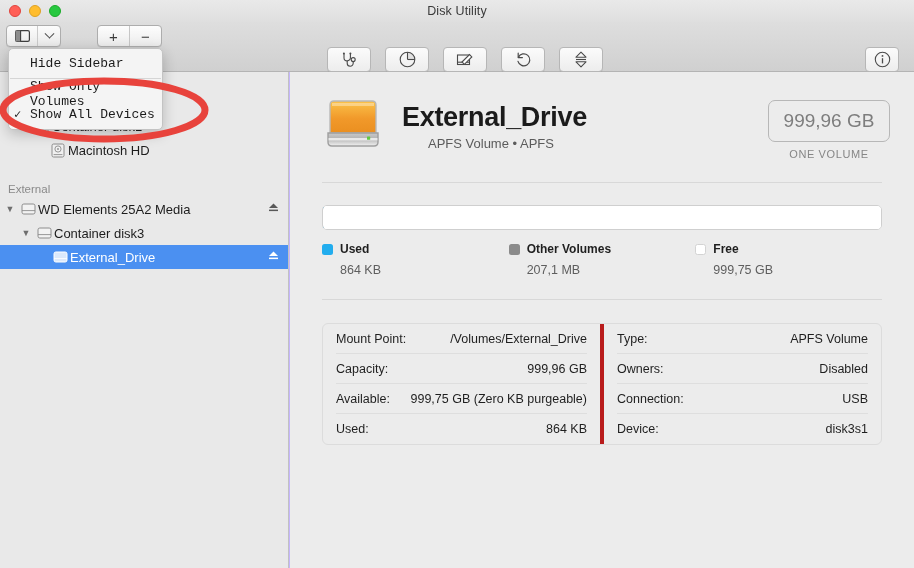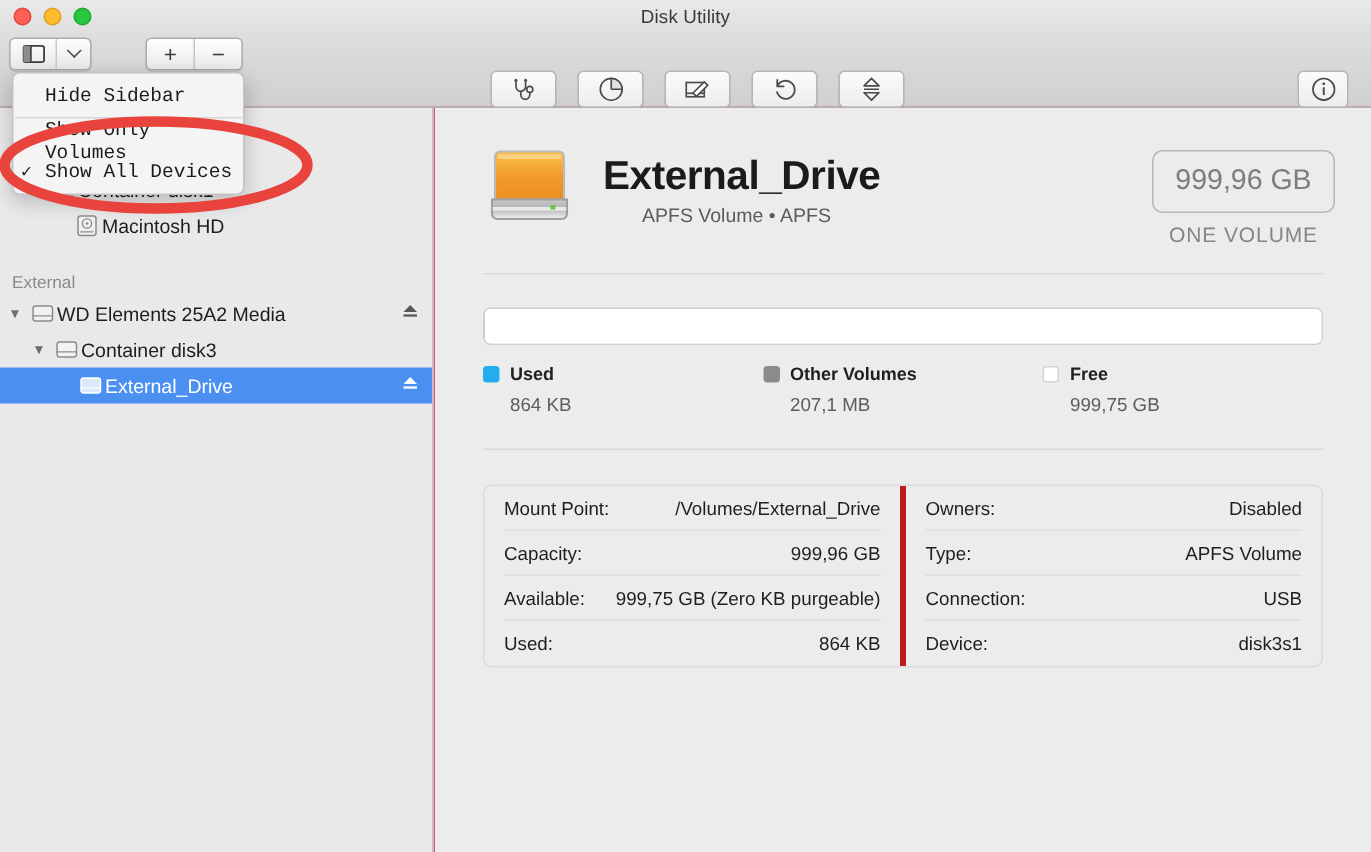--- a/index.html
+++ b/index.html
@@ -5,21 +5,21 @@
   * { box-sizing: border-box; margin: 0; padding: 0; }
   html, body {
     width: 914px; height: 568px;
     font-family: "Liberation Sans", sans-serif;
     overflow: hidden;
     background: #ececec;
   }
   #app {
     position: relative;
     width: 914px; height: 568px;
-    background: #ec4899;
+    background: #c4b5fd;
   }
 
   
   .titlebar {
     position: absolute; top: 0; left: 0;
     width: 914px; height: 22px;
     background: linear-gradient(to bottom, #e9e9e9, #dfdfdf);
     display: flex; align-items: center;
   }
   .traffic { position: absolute; left: 9px; top: 5px; display: flex; gap: 8px; }
@@ -127,21 +127,21 @@
   .cap-badge {
     position: absolute; right: 24px; top: 28px;
     width: 122px; height: 42px;
     border: 1px solid #b7b7b7; border-radius: 7px;
     background: #ececec;
     display: flex; align-items: center; justify-content: center;
     font-size: 19px; color: #7d7d7d;
   }
   .cap-sub {
     position: absolute; right: 24px; top: 76px; width: 122px;
-    text-align: center; font-size: 14px; color: #868686; letter-spacing: 0.6px;
+    text-align: center; font-size: 11px; color: #868686; letter-spacing: 0.6px;
   }
   .hr { height: 1px; background: #d8d8d8; margin: 0 32px; }
 
   .bar-wrap { position: relative; margin: 22px 32px 0 32px; }
   .bar {
     height: 25px; border-radius: 5px; border: 1px solid #cfcfcf;
     background: #fff; overflow: hidden; display: flex;
     box-shadow: inset 0 1px 1px rgba(0,0,0,0.035);
   }
   .seg-used  { background: #22adee; }
@@ -482,26 +482,26 @@
           <span>Available:</span>
           <span class="dval">999,75 GB (Zero KB purgeable)</span>
         </div>
         <div class="drow">
           <span>Used:</span>
           <span class="dval">864 KB</span>
         </div>
       </div>
       <div class="dcol">
         <div class="drow">
+          <span>Type:</span>
+          <span class="dval">APFS Volume</span>
+        </div>
+        <div class="drow">
           <span>Owners:</span>
           <span class="dval">Disabled</span>
-        </div>
-        <div class="drow">
-          <span>Type:</span>
-          <span class="dval">APFS Volume</span>
         </div>
         <div class="drow">
           <span>Connection:</span>
           <span class="dval">USB</span>
         </div>
         <div class="drow">
           <span>Device:</span>
           <span class="dval">disk3s1</span>
         </div>
       </div>

